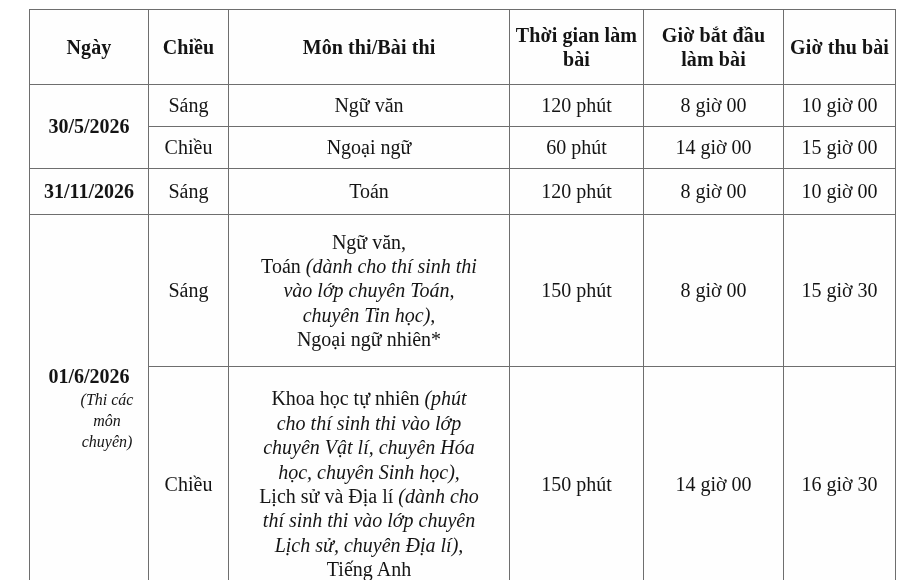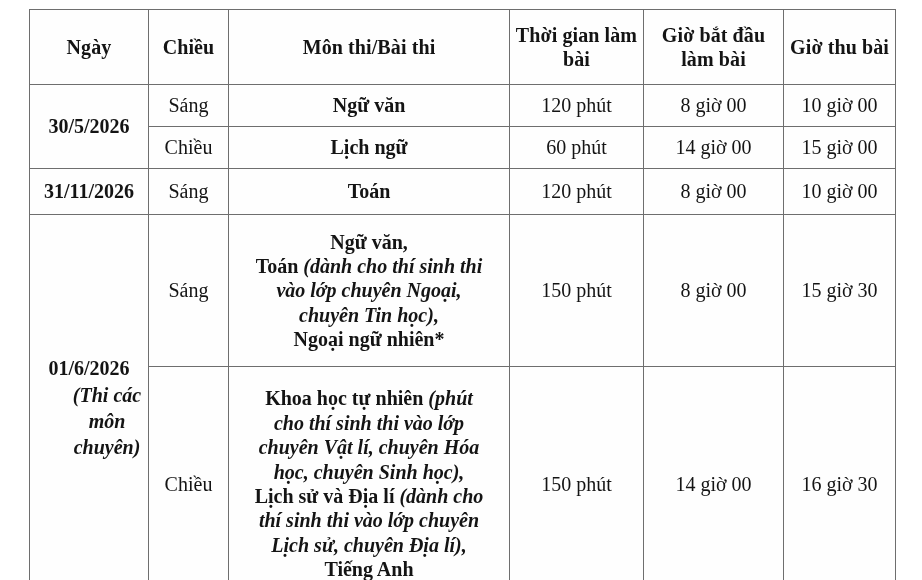--- a/index.html
+++ b/index.html
@@ -61,31 +61,31 @@
     letter-spacing: 0.1px;
   }
   td.date-cell {
     font-weight: bold;
     font-size: 21px;
     line-height: 1.3;
   }
   td.date-cell .sub {
     display: block;
     font-style: italic;
-    font-weight: bold;
-    font-size: 20px;
+    font-weight: normal;
+    font-size: 16px;
     line-height: 1.3;
     margin-top: 2px;
     margin-left: 36px;
   }
   td.subject-cell {
     font-size: 20px;
     line-height: 1.3;
   }
-  td.subject-cell .ln { display: block; white-space: nowrap; font-weight: bold; }
+  td.subject-cell .ln { display: block; white-space: nowrap; }
   em.it { font-style: italic; }
 
   tr.r-morning-30 td,
   tr.r-afternoon-30 td { height: 37px; }
   tr.r-31 td { height: 41px; }
   tr.r-01-morning td { height: 147px; }
   tr.r-01-afternoon td { height: 230px; }
 </style>
 </head>
 <body>
@@ -120,21 +120,21 @@
           <td class="subject-cell">
               <span class="ln">Ngữ văn</span>
             </td>
           <td>120 phút</td>
           <td>8 giờ 00</td>
           <td>10 giờ 00</td>
         </tr>
         <tr class="r-afternoon-30">
           <td>Chiều</td>
           <td class="subject-cell">
-              <span class="ln">Lịch ngữ</span>
+              <span class="ln">Ngoại ngữ</span>
             </td>
           <td>60 phút</td>
           <td>14 giờ 00</td>
           <td>15 giờ 00</td>
         </tr>
         <tr class="r-31">
           <td class="date-cell">
             <span>31/11/2026</span>
           </td>
           <td>Sáng</td>
@@ -147,21 +147,21 @@
         </tr>
         <tr class="r-01-morning">
           <td class="date-cell" rowspan="2">
             <span>01/6/2026</span>
             <span class="sub">(Thi các môn chuyên)</span>
           </td>
           <td>Sáng</td>
           <td class="subject-cell">
               <span class="ln">Ngữ văn,</span>
               <span class="ln">Toán <em class="it">(dành cho thí sinh thi</em></span>
-              <span class="ln"><em class="it">vào lớp chuyên Ngoại,</em></span>
+              <span class="ln"><em class="it">vào lớp chuyên Toán,</em></span>
               <span class="ln"><em class="it">chuyên Tin học),</em></span>
               <span class="ln">Ngoại ngữ nhiên*</span>
             </td>
           <td>150 phút</td>
           <td>8 giờ 00</td>
           <td>15 giờ 30</td>
         </tr>
         <tr class="r-01-afternoon">
           <td>Chiều</td>
           <td class="subject-cell">

